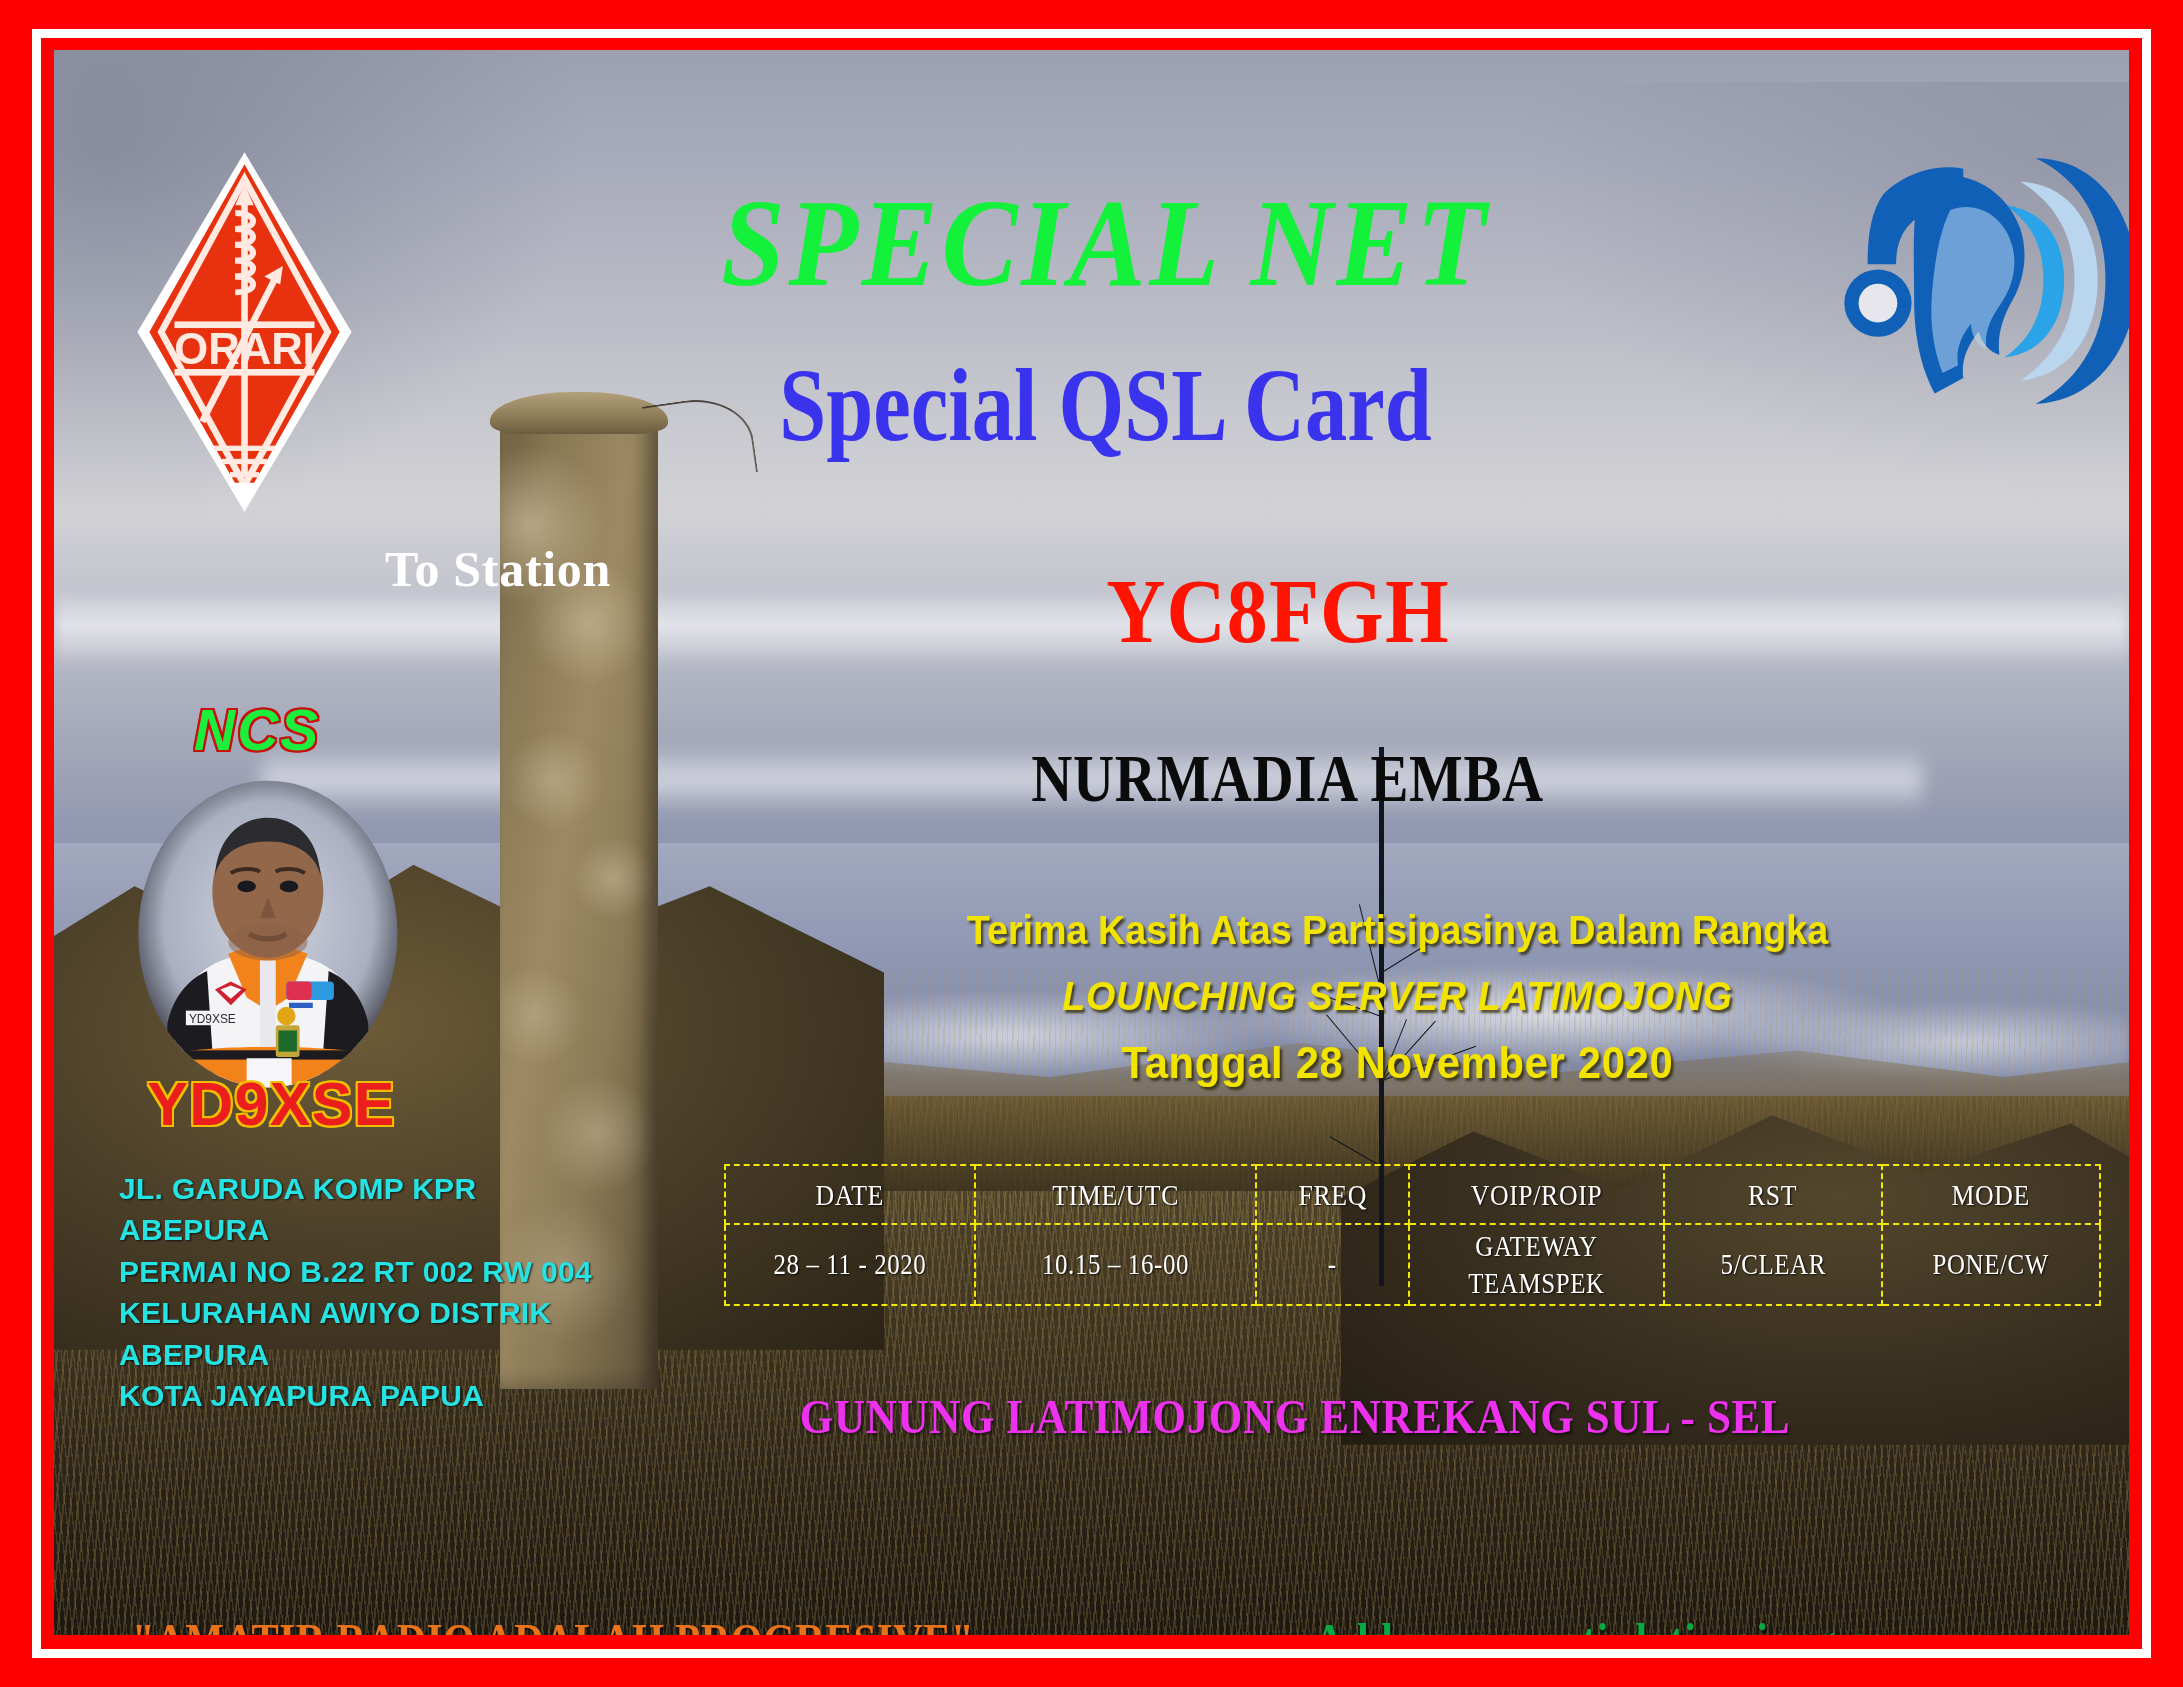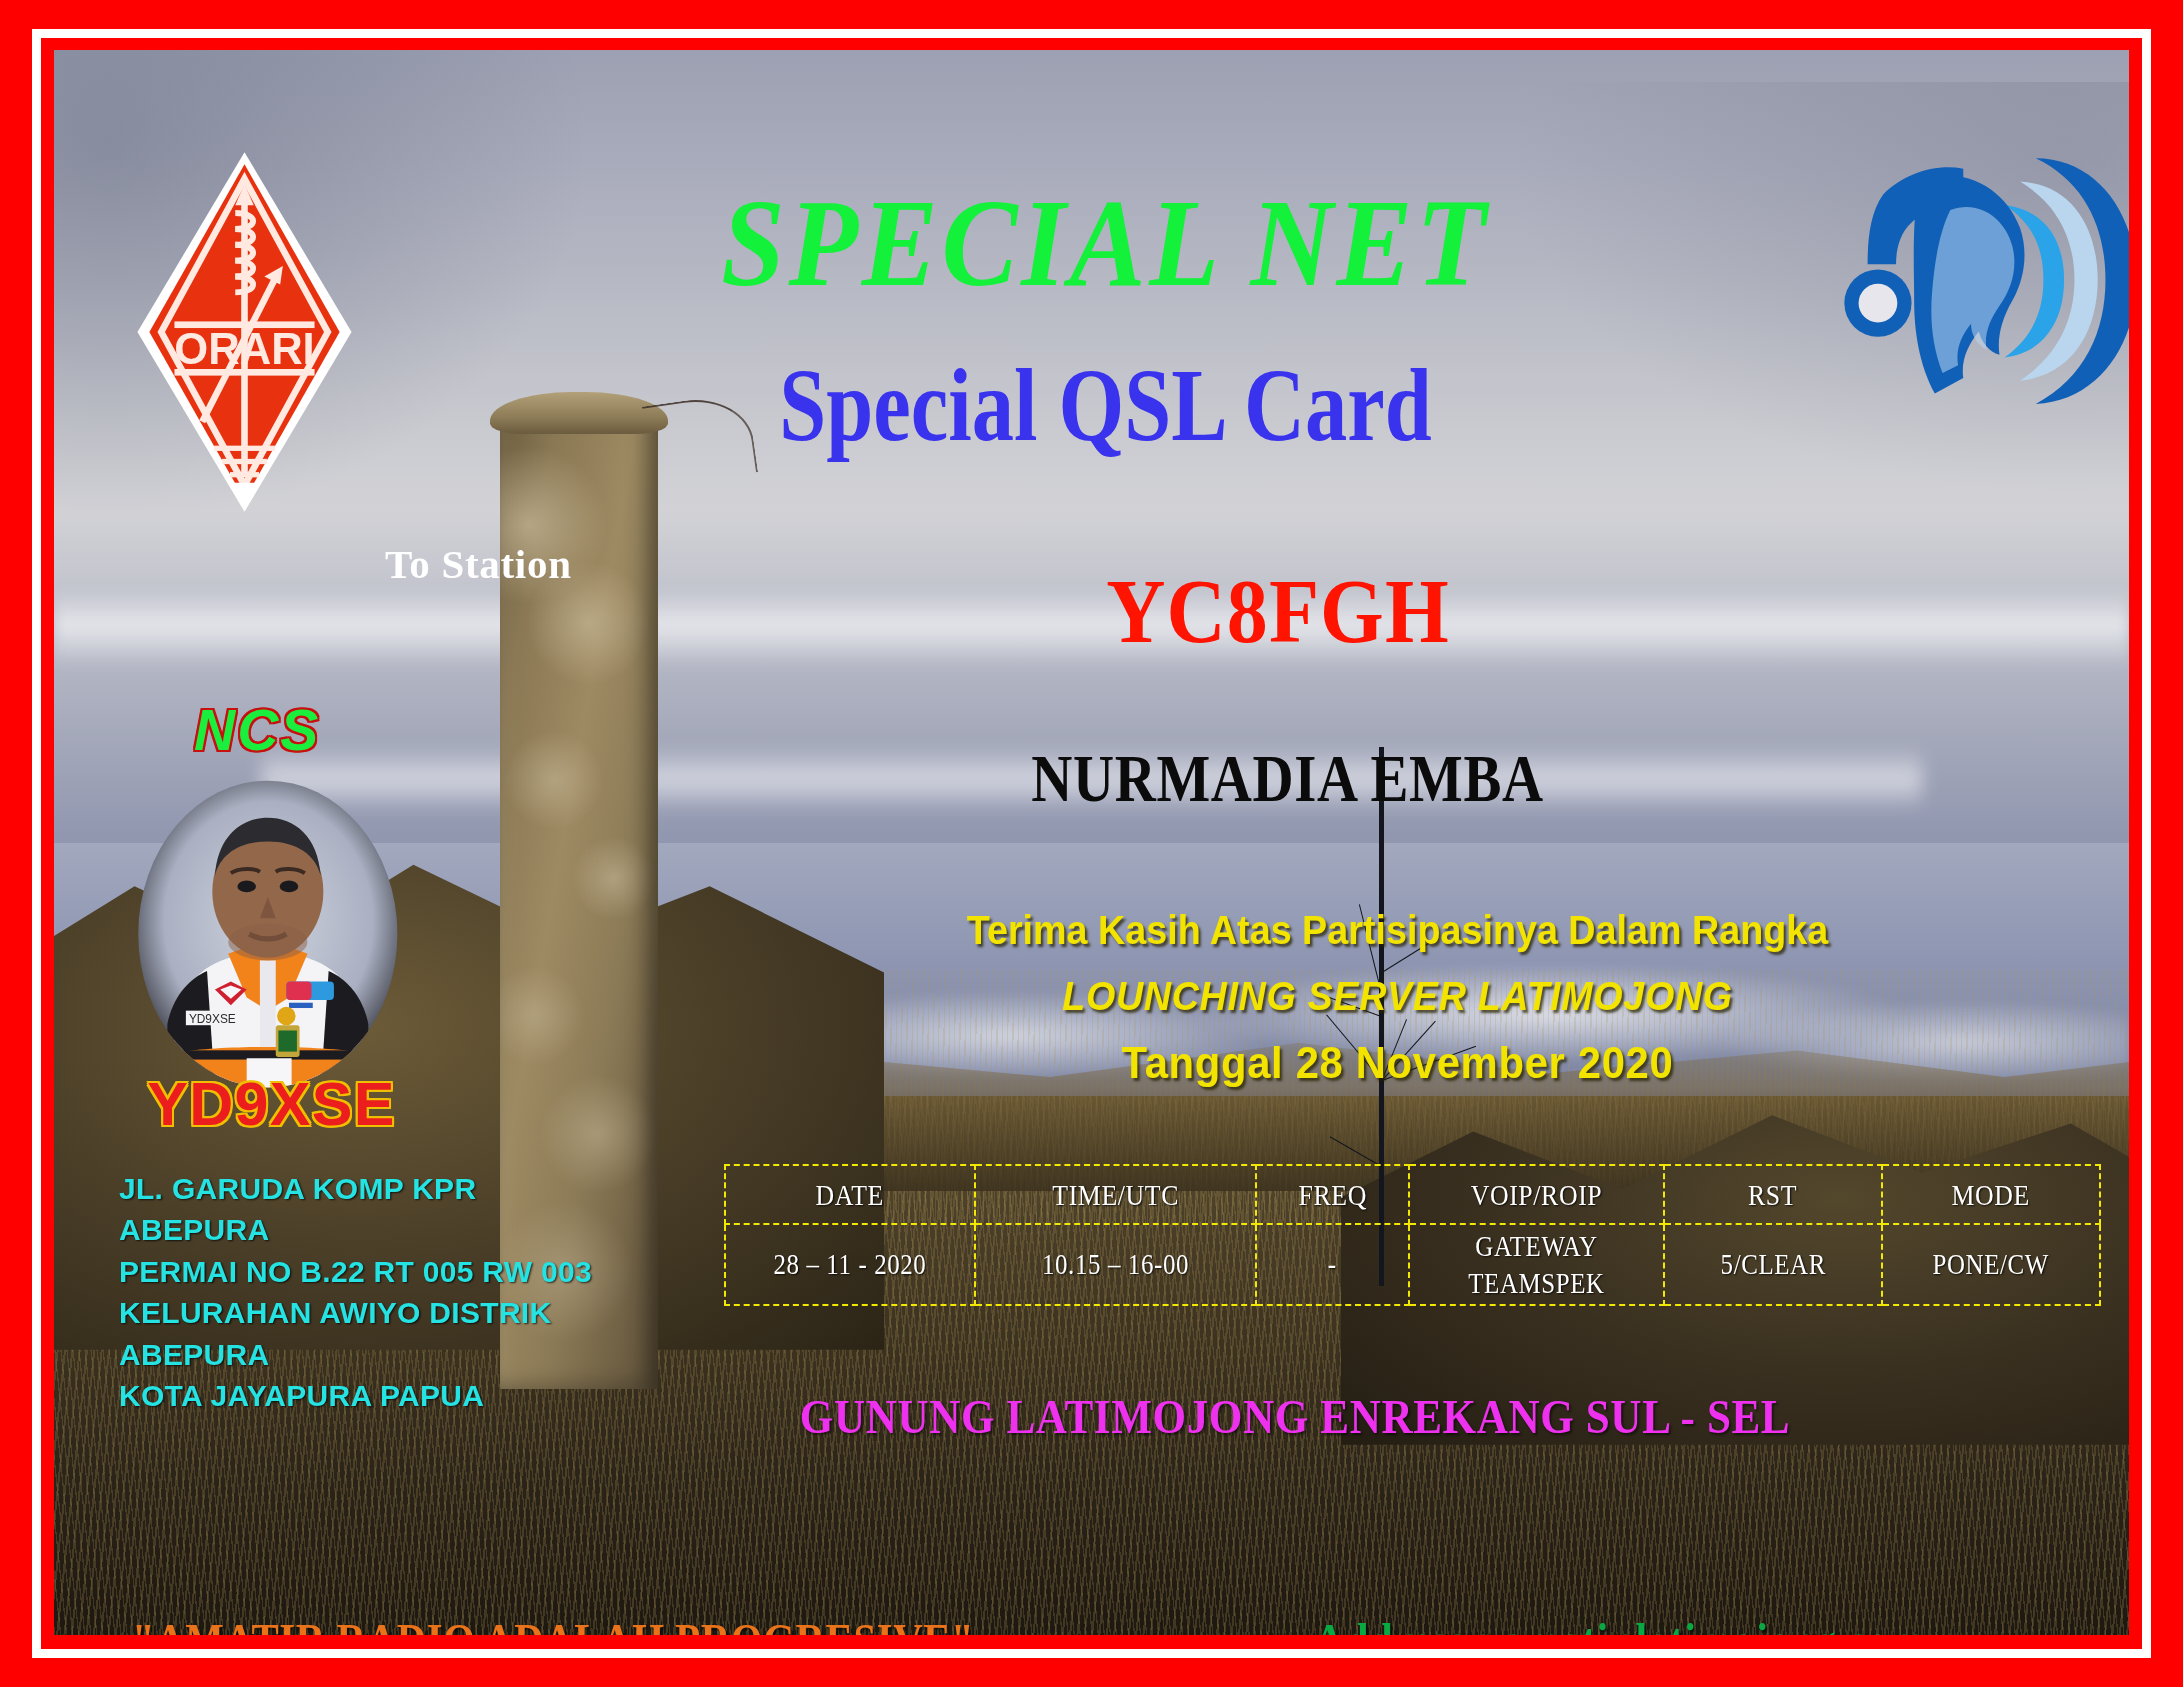--- a/index.html
+++ b/index.html
@@ -122,21 +122,21 @@
   .hl-special{position:absolute;left:423px;top:132px;width:1257px;
       font-style:italic;font-weight:bold;font-size:124px;line-height:1;
       color:#13f13a;letter-spacing:4px;text-align:center;
       font-family:"Liberation Serif",serif;
       transform:scaleX(.92);transform-origin:50% 50%;}
   .hl-qsl{position:absolute;left:423px;top:304px;width:1257px;
       font-weight:bold;font-size:103px;line-height:1;color:#3a33ee;
       text-align:center;font-family:"Liberation Serif",serif;
       transform:scaleX(.82);transform-origin:50% 50%;}
 
-  .tostation{position:absolute;left:331px;top:490px;font-weight:bold;font-size:41px;
+  .tostation{position:absolute;left:331px;top:490px;font-weight:bold;font-size:50px;
       color:#ffffff;font-family:"Liberation Serif",serif;letter-spacing:0.7px;}
 
   .ncs{position:absolute;left:140px;top:647px;font-weight:bold;font-size:57px;
       color:#19ef3c;font-family:"Liberation Sans",sans-serif;letter-spacing:2px;
       text-shadow:-2px 0 #c81010,2px 0 #c81010,0 -2px #c81010,0 2px #c81010,
                   -2px -2px #c81010,2px 2px #c81010,-2px 2px #c81010,2px -2px #c81010;font-style:italic;}
 
   #mugshot{position:absolute;left:79px;top:728px;width:271px;height:311px;}
 
   .yd9xse{position:absolute;left:85px;top:1019px;width:265px;text-align:center;
@@ -351,21 +351,21 @@
             <ellipse cx="102" cy="124" rx="30" ry="14" fill="#8a6046" opacity=".5"></ellipse>
           </g>
         </svg>
       </div>
 
       <div class="yd9xse">YD9XSE</div>
 
       <div id="addr">
         <div>JL. GARUDA KOMP KPR</div>
         <div>ABEPURA</div>
-        <div>PERMAI NO B.22 RT 005 RW 003</div>
+        <div>PERMAI NO B.22 RT 002 RW 004</div>
         <div>KELURAHAN AWIYO DISTRIK</div>
         <div>ABEPURA</div>
         <div>KOTA JAYAPURA PAPUA</div>
       </div>
 
       <div class="callsign">YC8FGH</div>
       <div class="opname">NURMADIA EMBA</div>
 
       <div class="thanks">Terima Kasih Atas Partisipasinya Dalam Rangka</div>
       <div class="launch">LOUNCHING SERVER LATIMOJONG</div>

